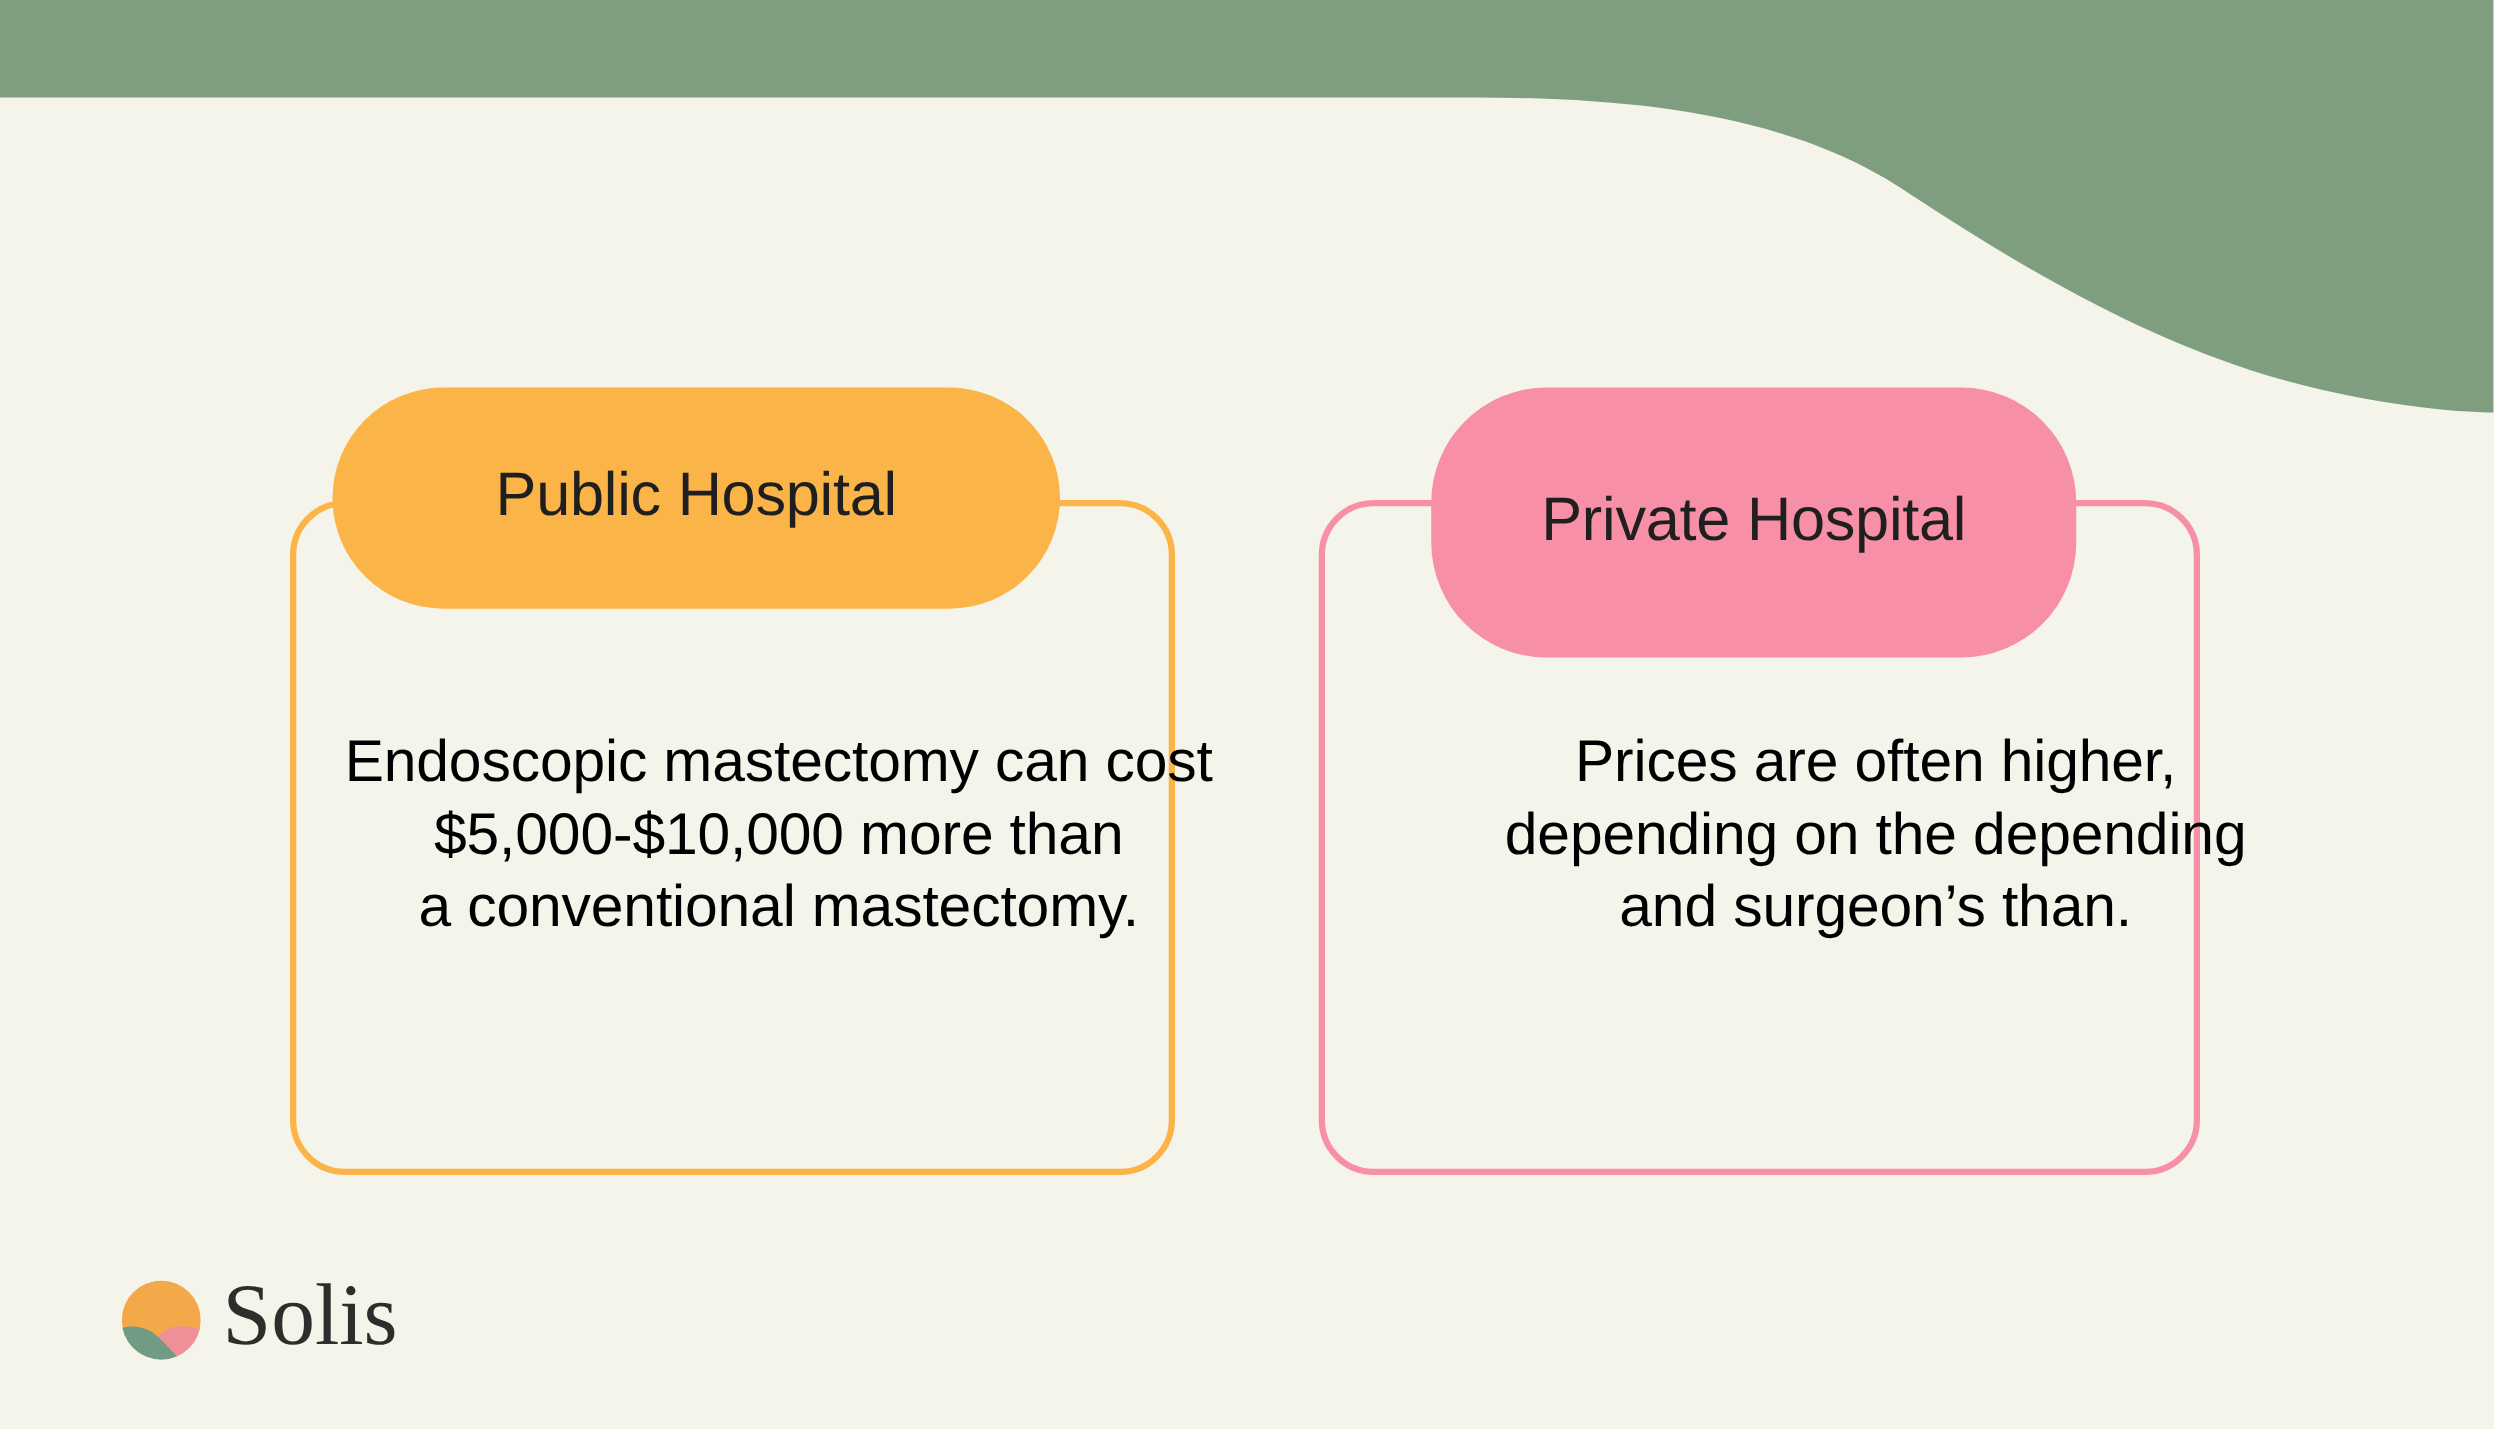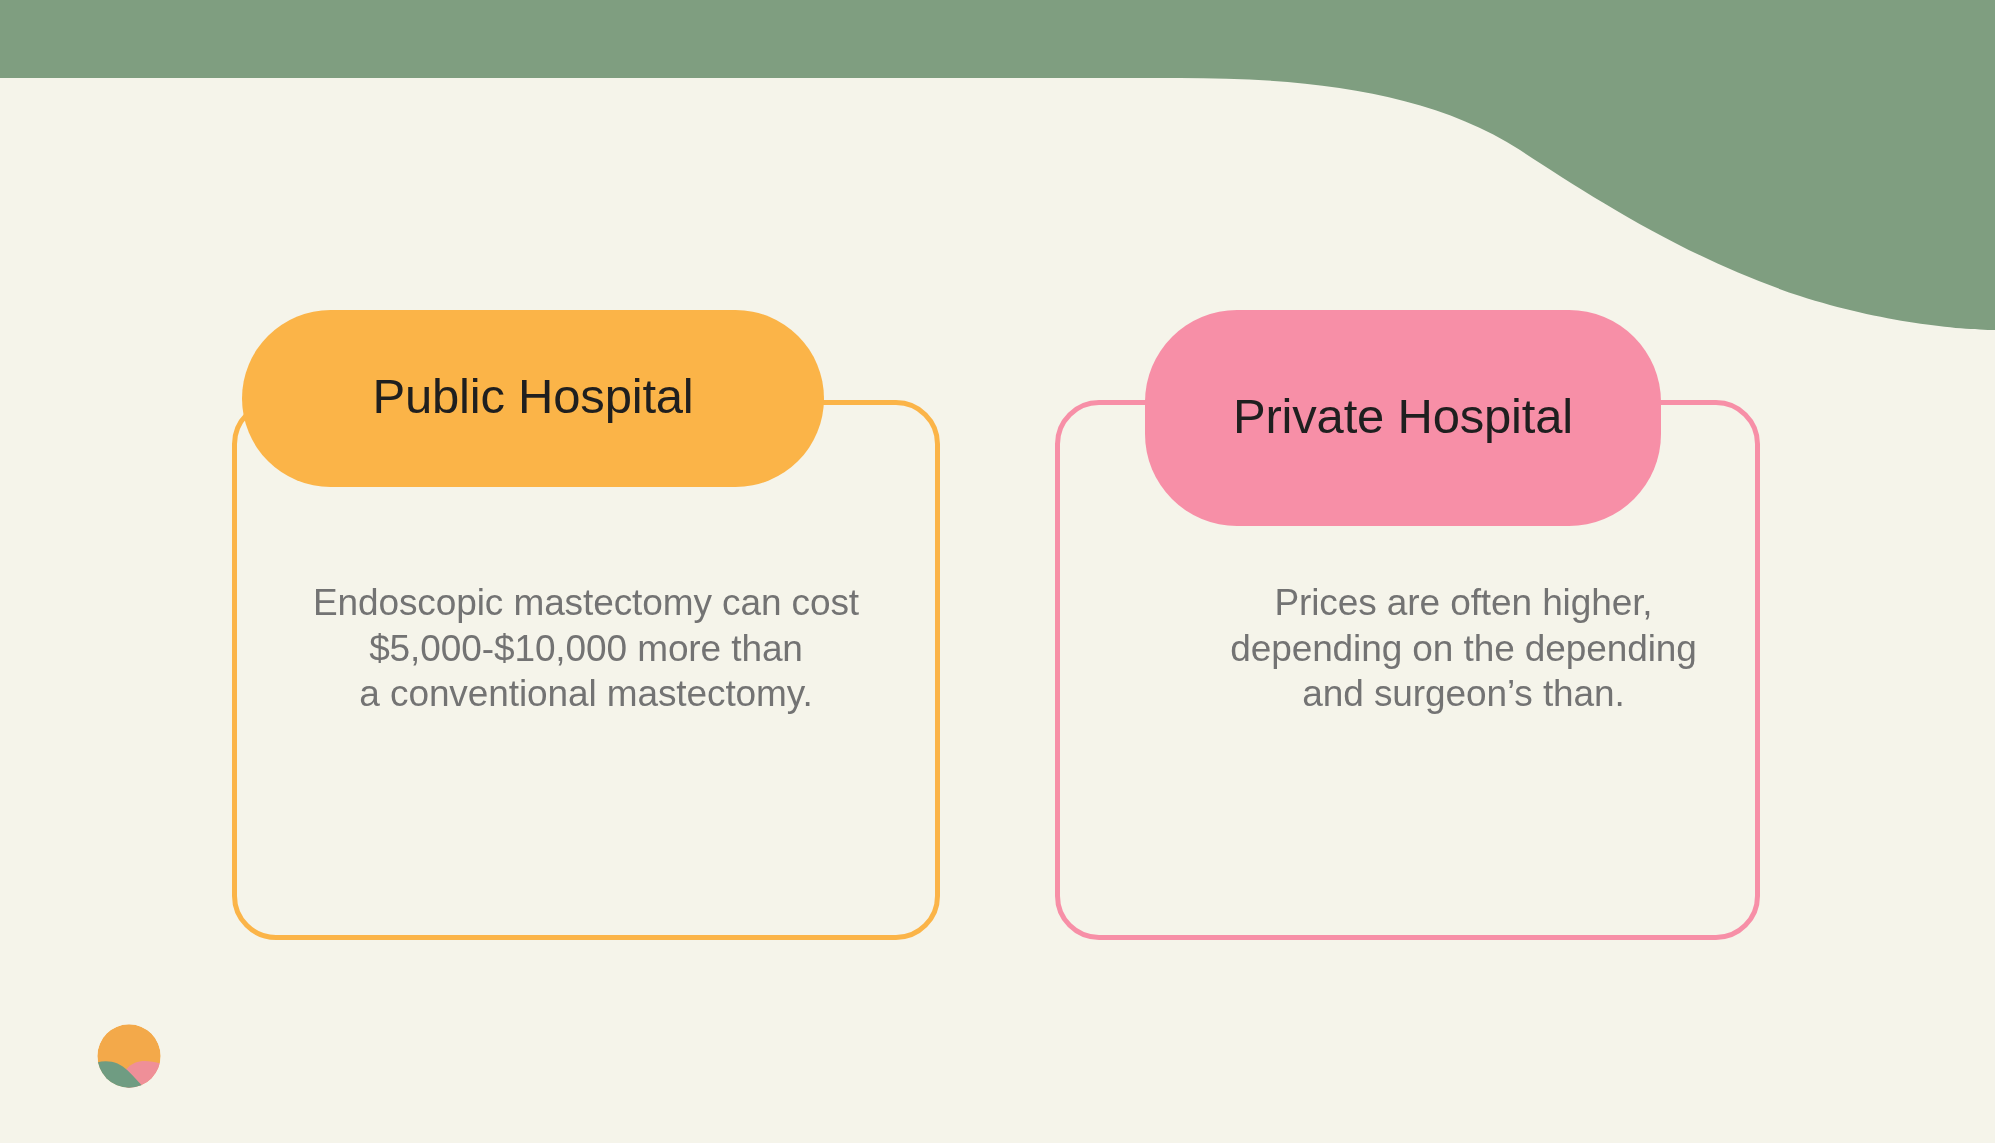--- a/index.html
+++ b/index.html
@@ -74,43 +74,44 @@
     text-align: center;
     color: #1f1f1f;
     font-size: 49px;
     font-weight: 400;
     letter-spacing: -0.2px;
     line-height: 1;
     padding-bottom: 4px;
     z-index: 4;
   }
   .pill.orange {
-    left: 242px;
+    left: 266px;
     top: 310px;
     width: 582px;
     height: 177px;
     background: #fbb448;
   }
   .pill.pink {
     left: 1145px;
     top: 310px;
     width: 516px;
     height: 216px;
     background: #f78fa7;
   }
 
   .card-body {
     position: absolute;
     text-align: center;
-    color: #737373;
-    font-size: 37px;
+    color: #000000;
+    font-size: 47px;
     line-height: 1.23;
     font-weight: 400;
     letter-spacing: -0.1px;
     z-index: 3;
+    margin-left: 37px;
   }
   .card-body.orange {
     left: 232px;
     top: 580px;
     width: 708px;
   }
   .card-body.pink {
     left: 1111px;
     top: 580px;
     width: 705px;
@@ -193,15 +194,16 @@
       </defs>
       <g clip-path="url(#logo-clip)">
         <circle cx="50" cy="50" r="48" fill="#f5f4ea"></circle>
         <circle cx="50" cy="50" r="48" fill="#f3a94a"></circle>
 
         <path d="M46,70 C60,54 78,56 100,62 L100,100 L46,100 Z" fill="#ef8f98"></path>
 
         <path d="M-4,62 C14,54 34,58 48,72 C60,84 72,98 80,104 L-4,104 Z" fill="#6f9c82"></path>
       </g>
     </svg>
+    <span class="brand-word">Solis</span>
   </div>
 
 </div>
 
 </body></html>

